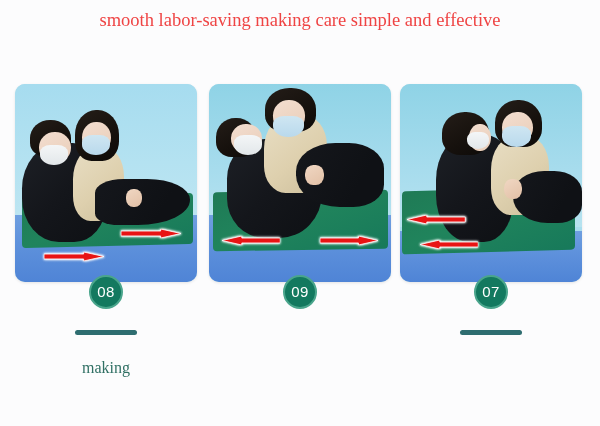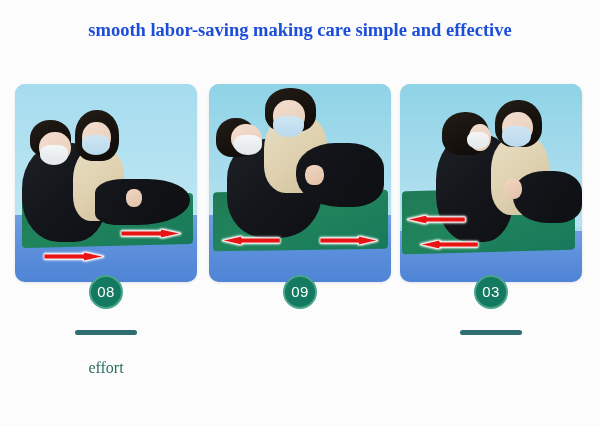--- a/index.html
+++ b/index.html
@@ -25,24 +25,24 @@
     font-size: 23px;
     letter-spacing: 0.4px;
     color: #20675b;
     font-weight: 400;
     line-height: 28px;
     white-space: nowrap;
   }
   .subtitle {
     font-family: "Liberation Serif", serif;
     font-size: 18.5px;
-    color: #1d4ed8;
-    font-weight: 700;
+    color: #ef4444;
+    font-weight: 400;
     line-height: 26px;
-    margin-top: 10px;
+    margin-top: 0;
     white-space: nowrap;
   }
 
   
   .panels {
     position: absolute;
     top: 84px;
     left: 0;
     width: 600px;
     height: 200px;
@@ -278,23 +278,23 @@
           <path d="M100,5 L34,5 L34,0 L0,11 L34,22 L34,17 L100,17 Z" fill="#e81414" stroke="#ffffff" stroke-width="1.6"></path>
         </svg>
       </div>
     </div>
   </div>
 
 </div>
 
 <div class="badge badge-1">08</div>
 <div class="badge badge-2">09</div>
-<div class="badge badge-3">03</div>
+<div class="badge badge-3">07</div>
 
 <div class="captions">
   <div class="cap cap-1">
     <div class="divider"></div>
-    <div class="cap-text">effort</div>
+    <div class="cap-text">making</div>
   </div>
   <div class="cap cap-3">
     <div class="divider"></div>
   </div>
 </div>
 
 </body></html>

